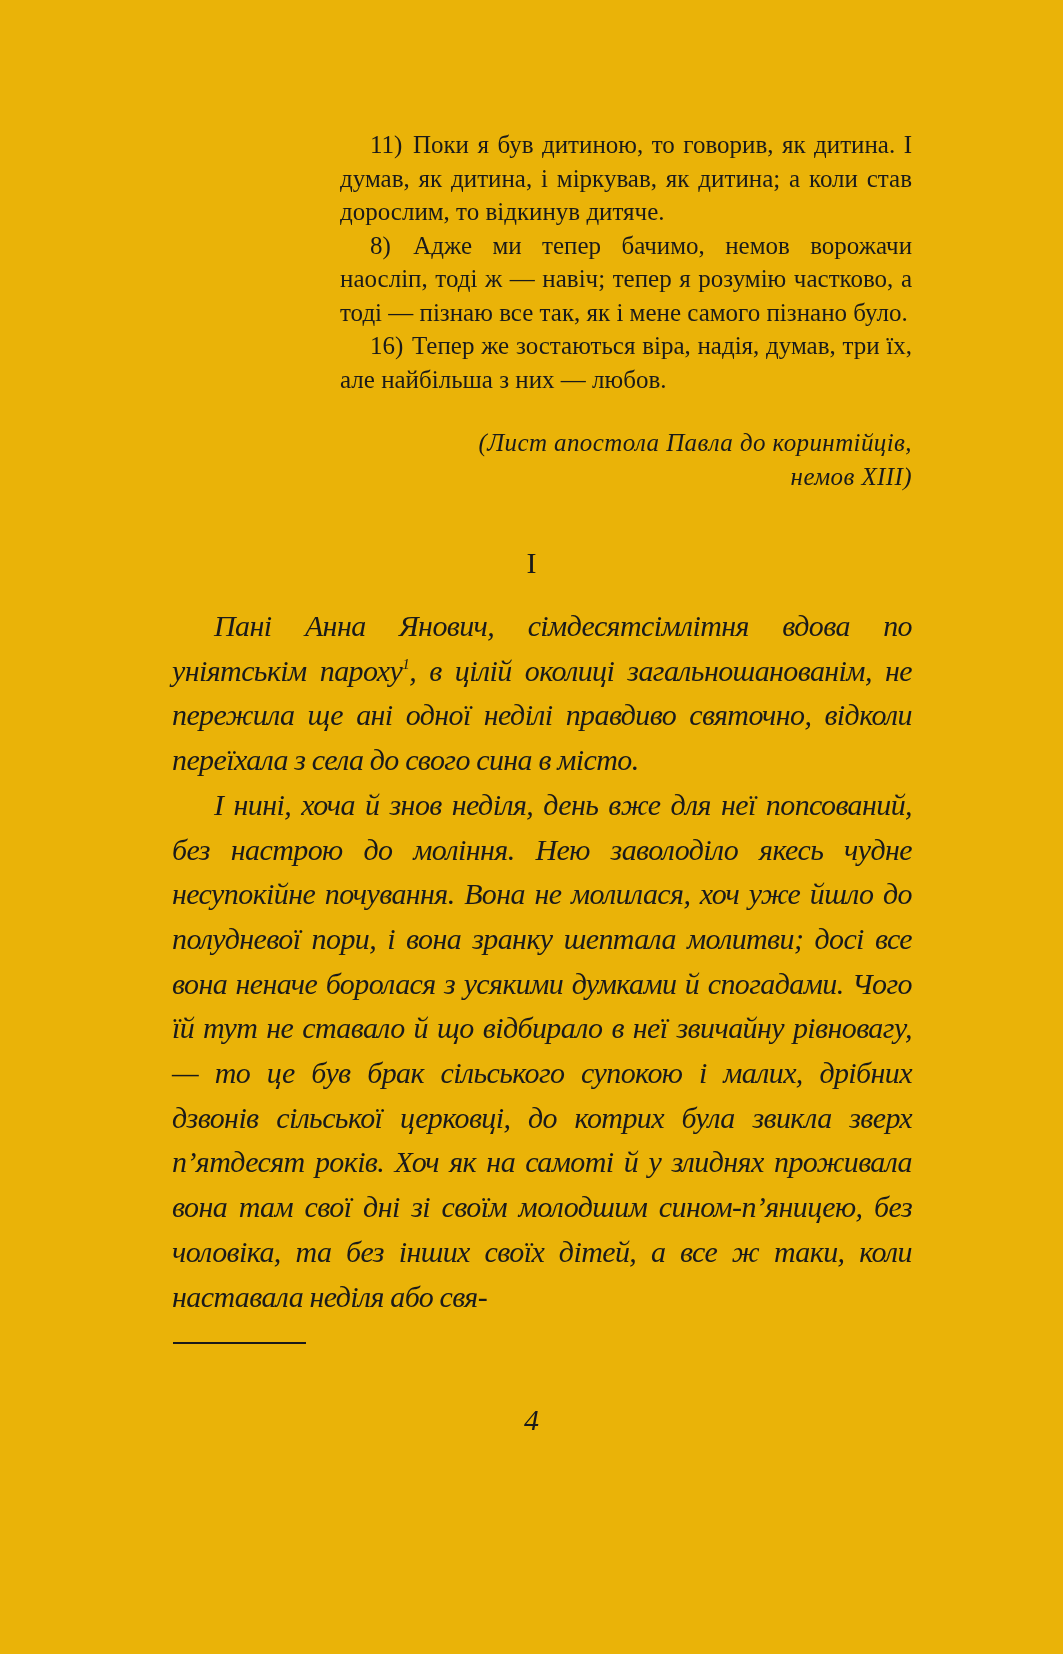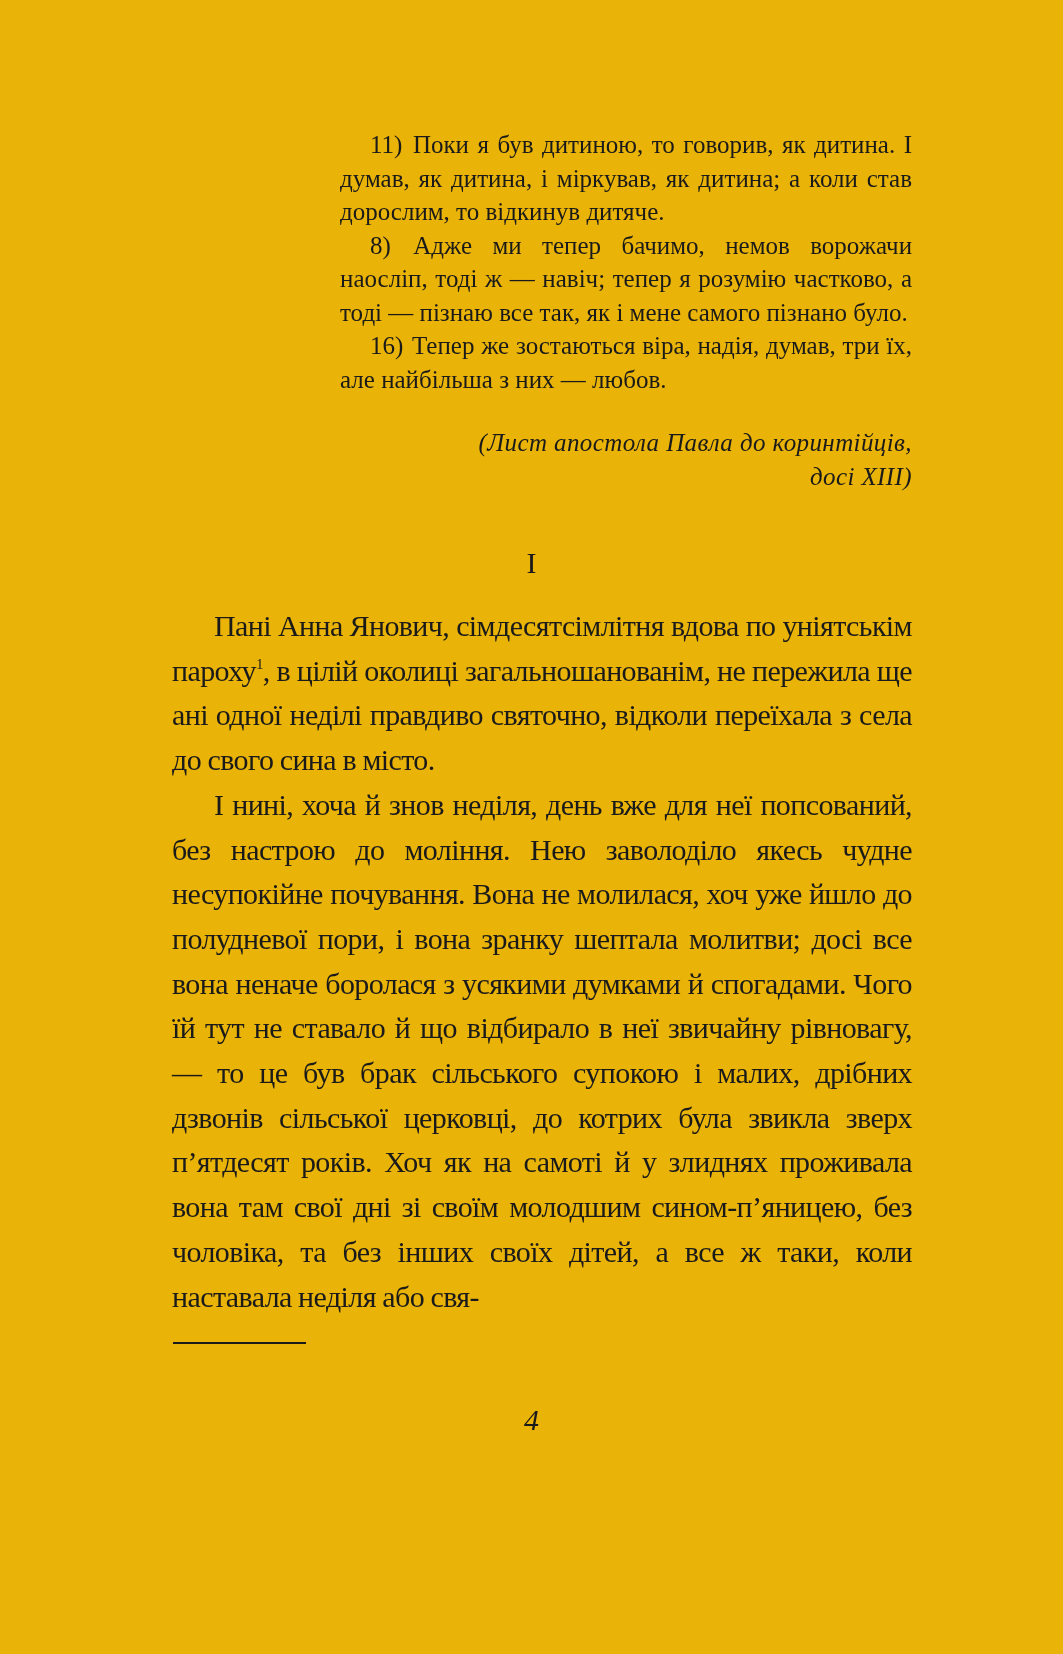--- a/index.html
+++ b/index.html
@@ -68,20 +68,21 @@
       width: 740px;
       font-size: 30px;
       line-height: 44.7px;
       letter-spacing: -0.6px;
       word-spacing: -0.5px;
     }
     .body-text p {
       margin: 0;
       text-indent: 42px;
       text-align: justify;
+      font-style: italic;
     }
     .body-text sup {
       font-size: 15px;
       line-height: 0;
       vertical-align: 12px;
     }
     .footnote-rule {
       position: absolute;
       left: 173px;
       top: 1342px;
@@ -129,21 +130,21 @@
       <span>Адже ми тепер бачимо, немов ворожачи наосліп, тоді ж — навіч; тепер я розумію частково, а тоді — пізнаю все так, як і мене самого пізнано було.</span>
     </p>
     <p>
       <span class="verse-num">16)</span>
       <span>Тепер же зостаються віра, надія, думав, три їх, але найбільша з них — любов.</span>
     </p>
   </div>
 
   <div class="attribution">
     <div>(Лист апостола Павла до коринтійців,</div>
-    <div>досі XIII)</div>
+    <div>немов XIII)</div>
   </div>
 
   <div class="chapter-num">I</div>
 
   <div class="body-text">
     <p><span>Пані Анна Янович, сімдесятсімлітня вдова по уніятськім пароху</span><sup>1</sup><span>, в цілій околиці загальношанованім, не пережила ще ані одної неділі правдиво святочно, відколи переїхала з села до свого сина в місто.</span></p>
     <p><span>І нині, хоча й знов неділя, день вже для неї попсований, без настрою до моління. Нею заволоділо якесь чудне несупокійне почування. Вона не молилася, хоч уже йшло до полудневої пори, і вона зранку шептала молитви; досі все вона неначе боролася з усякими думками й спогадами. Чого їй тут не ставало й що відбирало в неї звичайну рівновагу, — то це був брак сільського супокою і малих, дрібних дзвонів сільської церковці, до котрих була звикла зверх п’ятдесят років. Хоч як на самоті й у злиднях проживала вона там свої дні зі своїм молодшим сином-п’яницею, без чоловіка, та без інших своїх дітей, а все ж таки, коли наставала неділя або свя-</span></p>
   </div>
 
   <div class="footnote-rule"></div>

